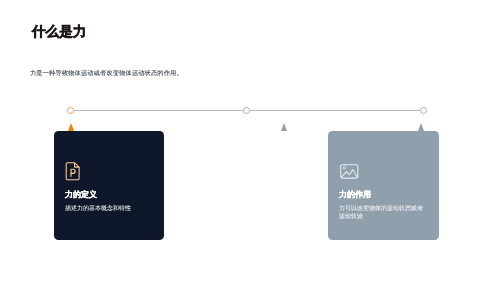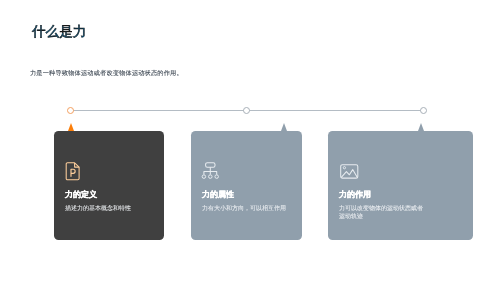--- a/index.html
+++ b/index.html
@@ -5,21 +5,21 @@
 <style>
   html,body{margin:0;padding:0;}
   body{
     width:500px;height:281px;background:#ffffff;overflow:hidden;
     font-family:"Liberation Sans",sans-serif;
     -webkit-font-smoothing:antialiased;
   }
   *{-webkit-font-smoothing:antialiased;}
   .slide{position:relative;width:500px;height:281px;background:#fff;overflow:hidden;}
 
-  .title{position:absolute;left:32px;top:23px;font-size:13.6px;font-weight:400;color:#0369a1;
+  .title{position:absolute;left:32px;top:23px;font-size:13.6px;font-weight:700;color:#be185d;
          -webkit-text-stroke:0.6px #181818;white-space:nowrap;}
   .subtitle{position:absolute;left:32px;top:51px;font-size:11.7px;font-weight:700;color:#2b2b2b;
          -webkit-text-stroke:0.45px #2b2b2b;white-space:nowrap;}
   .desc{position:absolute;left:30px;top:69px;font-size:6.2px;font-weight:400;color:#454f5a;
          -webkit-text-stroke:0.12px #454f5a;letter-spacing:0.18px;white-space:nowrap;}
 
   .line{position:absolute;left:70px;top:110px;width:354px;height:1px;background:#b4bcc4;}
   .dot{position:absolute;width:7.4px;height:7.4px;border-radius:50%;background:#fff;box-sizing:border-box;top:106.7px;}
   .dot.o{border:1.1px solid #f3a060;}
   .dot.g{border:1.1px solid #a8b0b8;}
@@ -50,47 +50,34 @@
 
   <div class="line" style="background-color: rgb(180, 188, 196);"></div>
   <div class="dot o" style="left: 66.7px; border-color: rgb(243, 160, 96);"></div>
   <div class="dot g" style="left: 243.1px; border-color: rgb(168, 176, 184);"></div>
   <div class="dot g" style="left: 419.9px; border-color: rgb(168, 176, 184);"></div>
 
   <div class="tri orange" style="left: 67.7px; border-bottom-color: rgb(251, 126, 10);"></div>
   <div class="tri gray" style="left: 280.6px; border-bottom-color: rgb(144, 159, 172);"></div>
   <div class="tri gray" style="left: 418.1px; border-bottom-color: rgb(144, 159, 172);"></div>
 
-  <div class="card orange" style="left: 54px; width: 109.5px; background-color: #404040;">
+  <div class="card orange" style="left: 54px; width: 109.5px; background-color: #0f172a;">
     <span class="icon" style="left:10.7px;top:31px">
       <svg width="16.5" height="19" viewBox="0 0 16.5 19">
         <path d="M1.2 2.1 a1.3 1.3 0 0 1 1.3 -1.3 H9.6 L14.1 5.1 V16.4 a1.3 1.3 0 0 1 -1.3 1.3 H2.5 a1.3 1.3 0 0 1 -1.3 -1.3 Z" fill="none" stroke="#ffcf9c" stroke-width="1.05" stroke-linejoin="round"></path>
         <path d="M9.6 0.9 V5.1 H14.1" fill="none" stroke="#ffcf9c" stroke-width="1.05" stroke-linejoin="round"></path>
         <path d="M6.0 14.3 V7.2 H8.1 A2.05 2.05 0 0 1 8.1 11.3 H6.0" fill="none" stroke="#ffcf9c" stroke-width="1.15" stroke-linejoin="round" stroke-linecap="round"></path>
       </svg>
     </span>
     <div class="cardTitle">力的定义</div>
     <div class="cardDesc">描述力的基本概念和特性</div>
   </div>
 
-  <div class="card gray" style="left: 191px; width: 110.8px; background-color: rgb(144, 159, 172);">
-    <span class="icon" style="left:10.2px;top:31px">
-      <svg width="18.5" height="19" viewBox="0 0 18.5 19">
-        <rect x="4.6" y="0.7" width="9.4" height="4.6" rx="1.7" fill="none" stroke="#e7ecf0" stroke-width="1.05"></rect>
-        <path d="M9.3 5.2 V9.4 M2.9 12.6 V9.4 H15.7 V12.6 M9.3 9.4 V12.6" fill="none" stroke="#e7ecf0" stroke-width="1.05" stroke-linejoin="round"></path>
-        <circle cx="2.9" cy="14.6" r="1.75" fill="none" stroke="#e7ecf0" stroke-width="1.0"></circle>
-        <circle cx="9.3" cy="14.6" r="1.75" fill="none" stroke="#e7ecf0" stroke-width="1.0"></circle>
-        <circle cx="15.7" cy="14.6" r="1.75" fill="none" stroke="#e7ecf0" stroke-width="1.0"></circle>
-      </svg>
-    </span>
-    <div class="cardTitle">力的属性</div>
-    <div class="cardDesc">力有大小和方向，可以相互作用</div>
-  </div>
 
-  <div class="card gray" style="left: 328px; width: 110.5px; background-color: rgb(144, 159, 172); padding-left: 34px;">
+  <div class="card gray" style="left: 328px; width: 110.5px; background-color: rgb(144, 159, 172);">
     <span class="icon" style="left:11.7px;top:33px">
       <svg width="19" height="16" viewBox="0 0 19 16">
         <rect x="0.7" y="0.7" width="17.1" height="13.4" rx="1.7" fill="none" stroke="#e7ecf0" stroke-width="1.05"></rect>
         <circle cx="4.4" cy="3.7" r="1.15" fill="none" stroke="#e7ecf0" stroke-width="0.9"></circle>
         <path d="M1.3 13.3 L6.4 7.6 L9.4 10.8 L12.7 5.6 L17.2 13.3" fill="none" stroke="#e7ecf0" stroke-width="1.05" stroke-linejoin="round" stroke-linecap="round"></path>
       </svg>
     </span>
     <div class="cardTitle">力的作用</div>
     <div class="cardDesc narrow">力可以改变物体的运动状态或者运动轨迹</div>
   </div>

